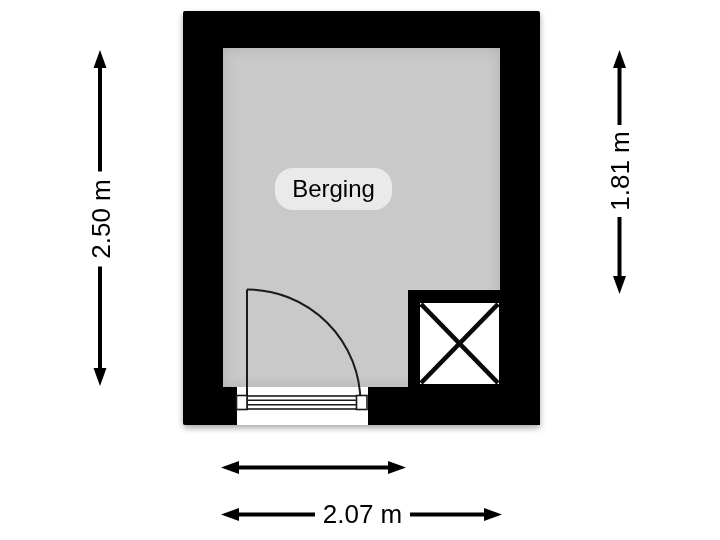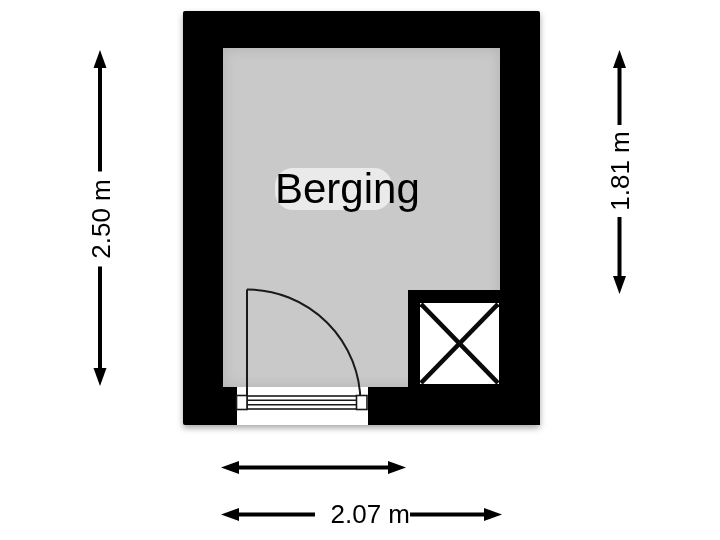--- a/index.html
+++ b/index.html
@@ -53,39 +53,39 @@
   .sill-rect { stroke: #1a1a1a; stroke-width: 1.6; fill: #ffffff; }
   .arrow-line { stroke: #000000; stroke-width: 4; }
   .arrow-head { fill: #000000; stroke: none; }
 
   
   .room-label {
     left: 275px; top: 168px; width: 117px; height: 42px;
     background: #eaeaea;
     border-radius: 18px;
     color: #000;
-    font-size: 42px;
+    font-size: 24px;
     line-height: 42px;
     text-align: center;
     white-space: nowrap;
   }
   .dim-label {
     background: #ffffff;
     border-radius: 9px;
     color: #000;
     font-size: 26px;
     height: 32px;
     line-height: 32px;
     text-align: center;
     white-space: nowrap;
   }
   .dim-left  { left: 53px;  top: 203px; width: 95px; transform: rotate(-90deg); }
   .dim-right { left: 574px; top: 155px; width: 92px; transform: rotate(-90deg); }
   .dim-bottom-inner { left: 268px; top: 451px; width: 93px; }
-  .dim-bottom-outer { left: 315px; top: 498px; width: 95px; text-align: right; }
+  .dim-bottom-outer { left: 315px; top: 498px; width: 95px; }
 </style>
 </head>
 <body>
 
 <div class="canvas">
 
   <div class="abs outer-wall"></div>
   <div class="abs room-interior"></div>
 
   <div class="abs shaft-box"></div>

